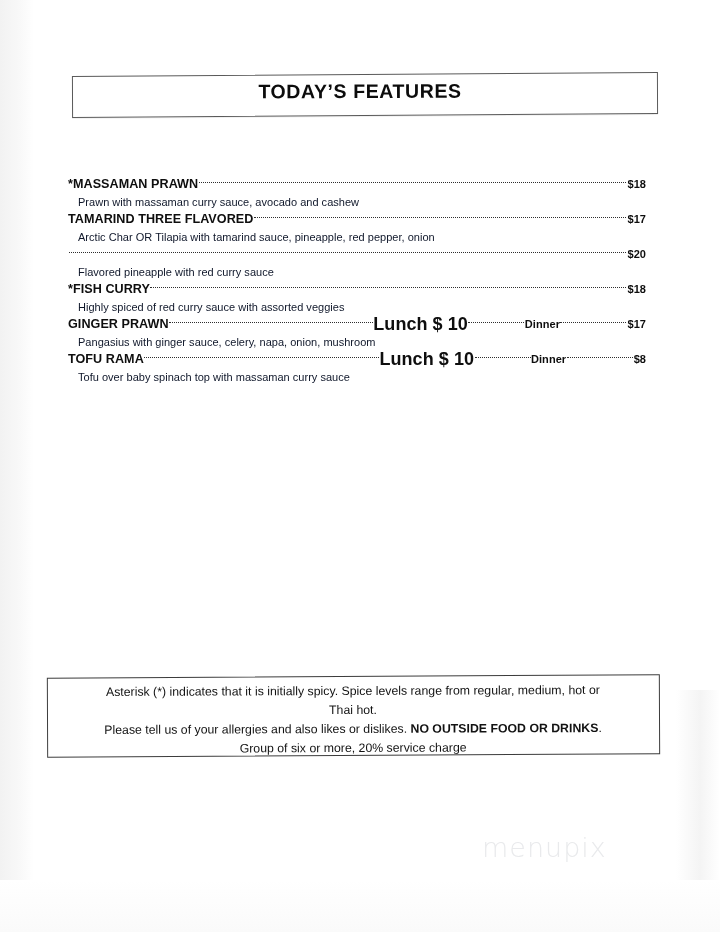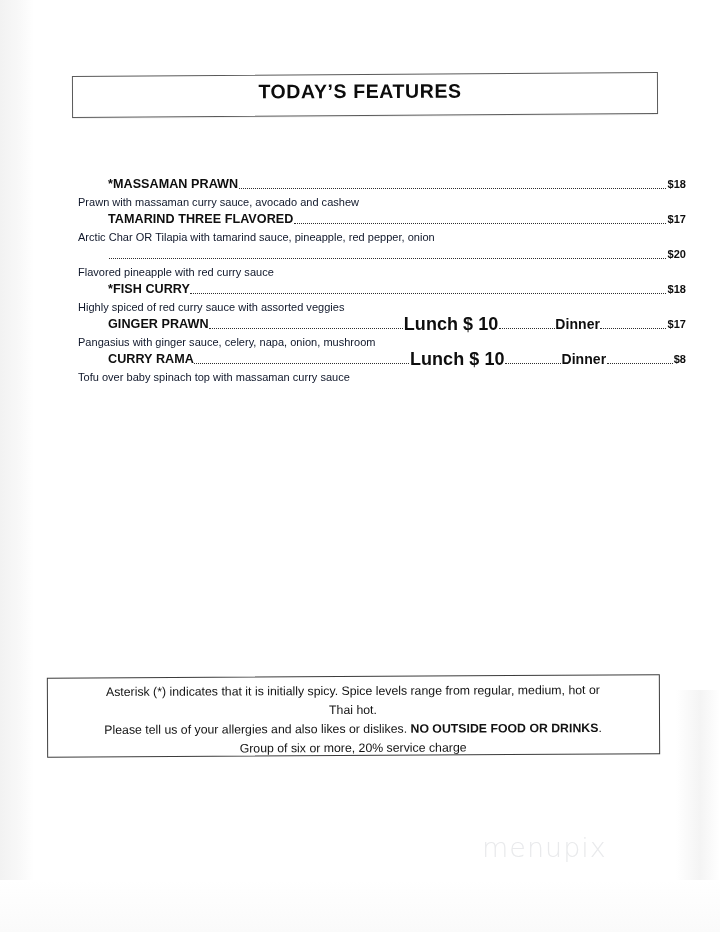--- a/index.html
+++ b/index.html
@@ -76,29 +76,28 @@
     position: absolute;
     left: 68px;
     top: 176px;
     width: 578px;
   }
   .menu-item {
     margin: 0;
   }
   .item-line {
     display: flex;
-    align-items: flex-end;
+    align-items: center;
     width: 100%;
     font-size: 12.6px;
     font-weight: bold;
     color: #0e0e0e;
     letter-spacing: 0.05px;
     white-space: nowrap;
     line-height: 17px;
-    margin-left: 40px;
   }
   .item-name {
     flex: 0 0 auto;
   }
   .leader {
     flex: 1 1 auto;
     min-width: 8px;
     height: 1px;
     margin: 0 0.5px 3px 0.5px;
     border-bottom: 1.4px dotted #2e2e2e;
@@ -113,21 +112,21 @@
     width: 66px;
   }
   .lunch-label {
     flex: 0 0 auto;
     font-weight: bold;
     font-size: 18px;
   }
   .dinner-label {
     flex: 0 0 auto;
     font-weight: bold;
-    font-size: 14px;
+    font-size: 11px;
   }
   .item-price {
     flex: 0 0 auto;
     font-weight: bold;
     font-size: 11px;
     padding-left: 0.5px;
   }
   .item-desc {
     font-size: 11px;
     font-weight: normal;
@@ -240,21 +239,21 @@
         <span class="leader short"></span>
         <span class="dinner-label">Dinner</span>
         <span class="leader mid"></span>
         <span class="item-price">$17</span>
       </div>
       <div class="item-desc">Pangasius with ginger sauce, celery, napa, onion, mushroom</div>
     </div>
 
     <div class="menu-item">
       <div class="item-line">
-        <span class="item-name">CURRY RAMA</span>
+        <span class="item-name">TOFU RAMA</span>
         <span class="leader"></span>
         <span class="lunch-label">Lunch $ 10</span>
         <span class="leader short"></span>
         <span class="dinner-label">Dinner</span>
         <span class="leader mid"></span>
         <span class="item-price">$8</span>
       </div>
       <div class="item-desc">Tofu over baby spinach top with massaman curry sauce</div>
     </div>
 

